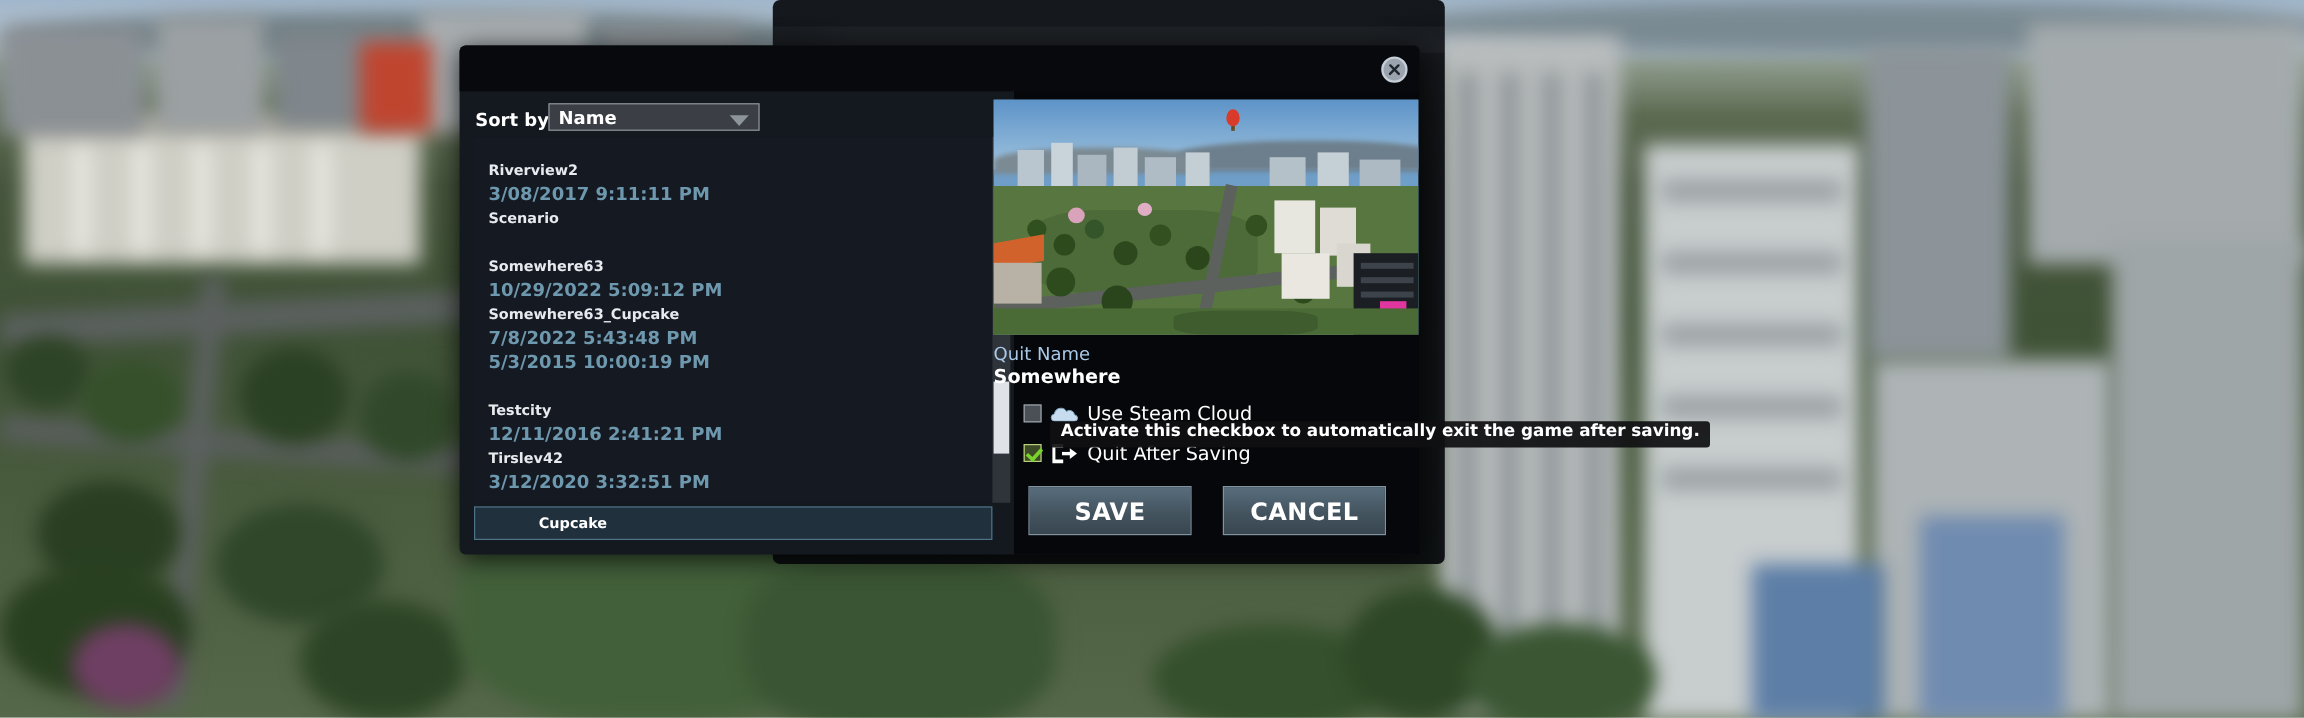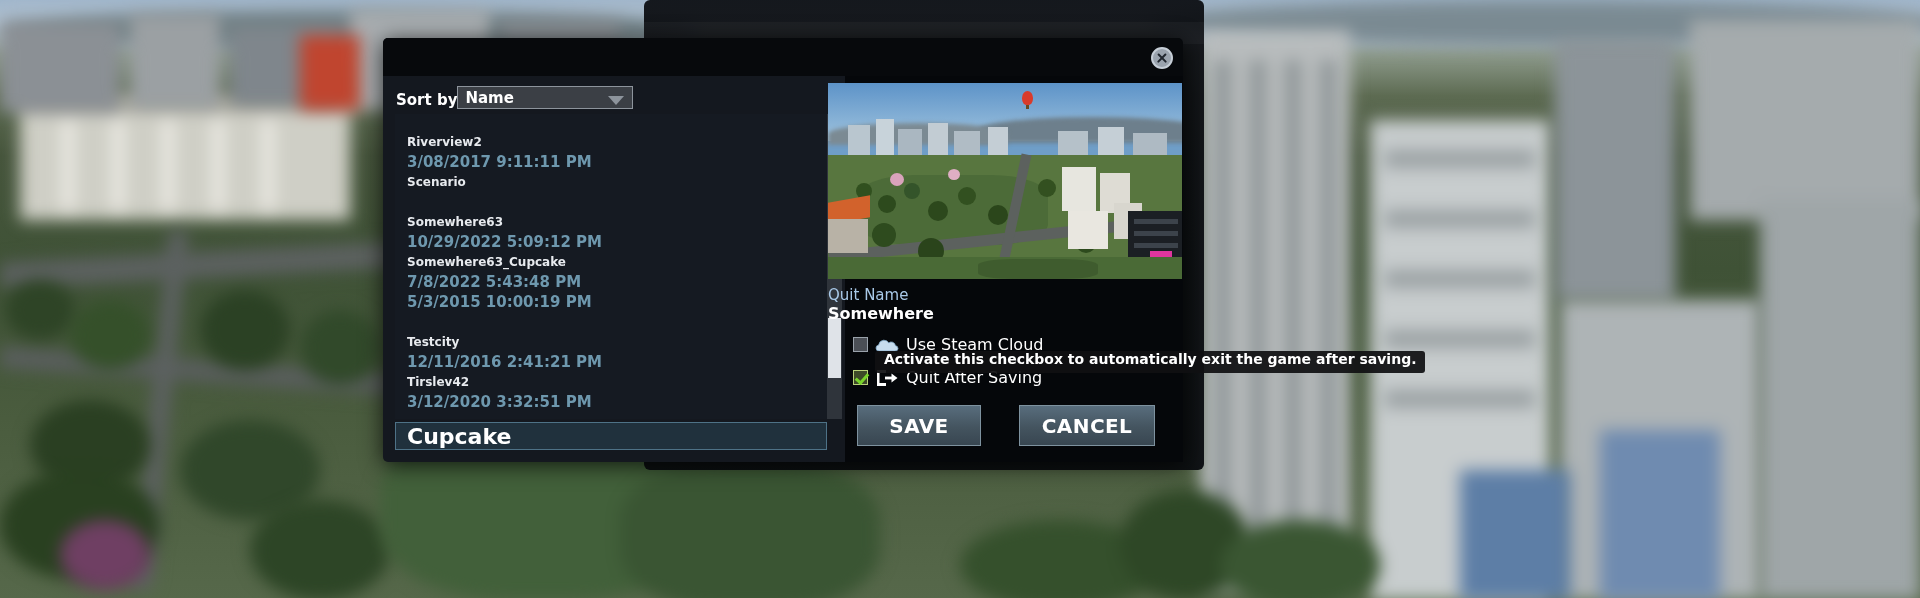--- a/index.html
+++ b/index.html
@@ -131,21 +131,21 @@
   
   #name-input {
     position: absolute; left: 12px; top: 384px;
     width: 432px; height: 28px;
     background: #20313d;
     border: 1px solid #4e7287;
     display: flex; align-items: center;
     padding-left: 11px;
     cursor: text;
   }
-  #name-input-value { font-size: 22px; font-weight: bold; color: #ffffff; }
+  #name-input-value { font-size: 12px; font-weight: bold; color: #ffffff; margin-left: 42px; }
 
   
   #right-pane {
     position: absolute; left: 462px; top: 38px;
     width: 338px; height: 386px;
     background: #05070a;
   }
   #preview {
     position: absolute; left: 445px; top: 45px;
     width: 354px; height: 196px;
@@ -203,21 +203,21 @@
   }
 
   
   .dlg-btn {
     position: absolute; top: 367px; height: 41px;
     background: linear-gradient(180deg, #586d7d 0%, #44545f 55%, #384651 100%);
     border: 1px solid #7e929f;
     display: flex; align-items: center; justify-content: center;
     cursor: pointer;
   }
-  #save-btn   { left: 474px; width: 124px; }
+  #save-btn   { left: 474px; width: 136px; }
   #cancel-btn { left: 636px; width: 136px; }
   .dlg-btn span { font-size: 20px; font-weight: bold; color: #ffffff; letter-spacing: .4px; }
 </style>
 </head>
 <body>
 
 <div id="bg">
   <div class="bgblur">
 
     <div class="bgblob" style="left:0;top:0;width:1920px;height:42px;background:linear-gradient(180deg,#9fb4c9,#c3cfd9);"></div>

